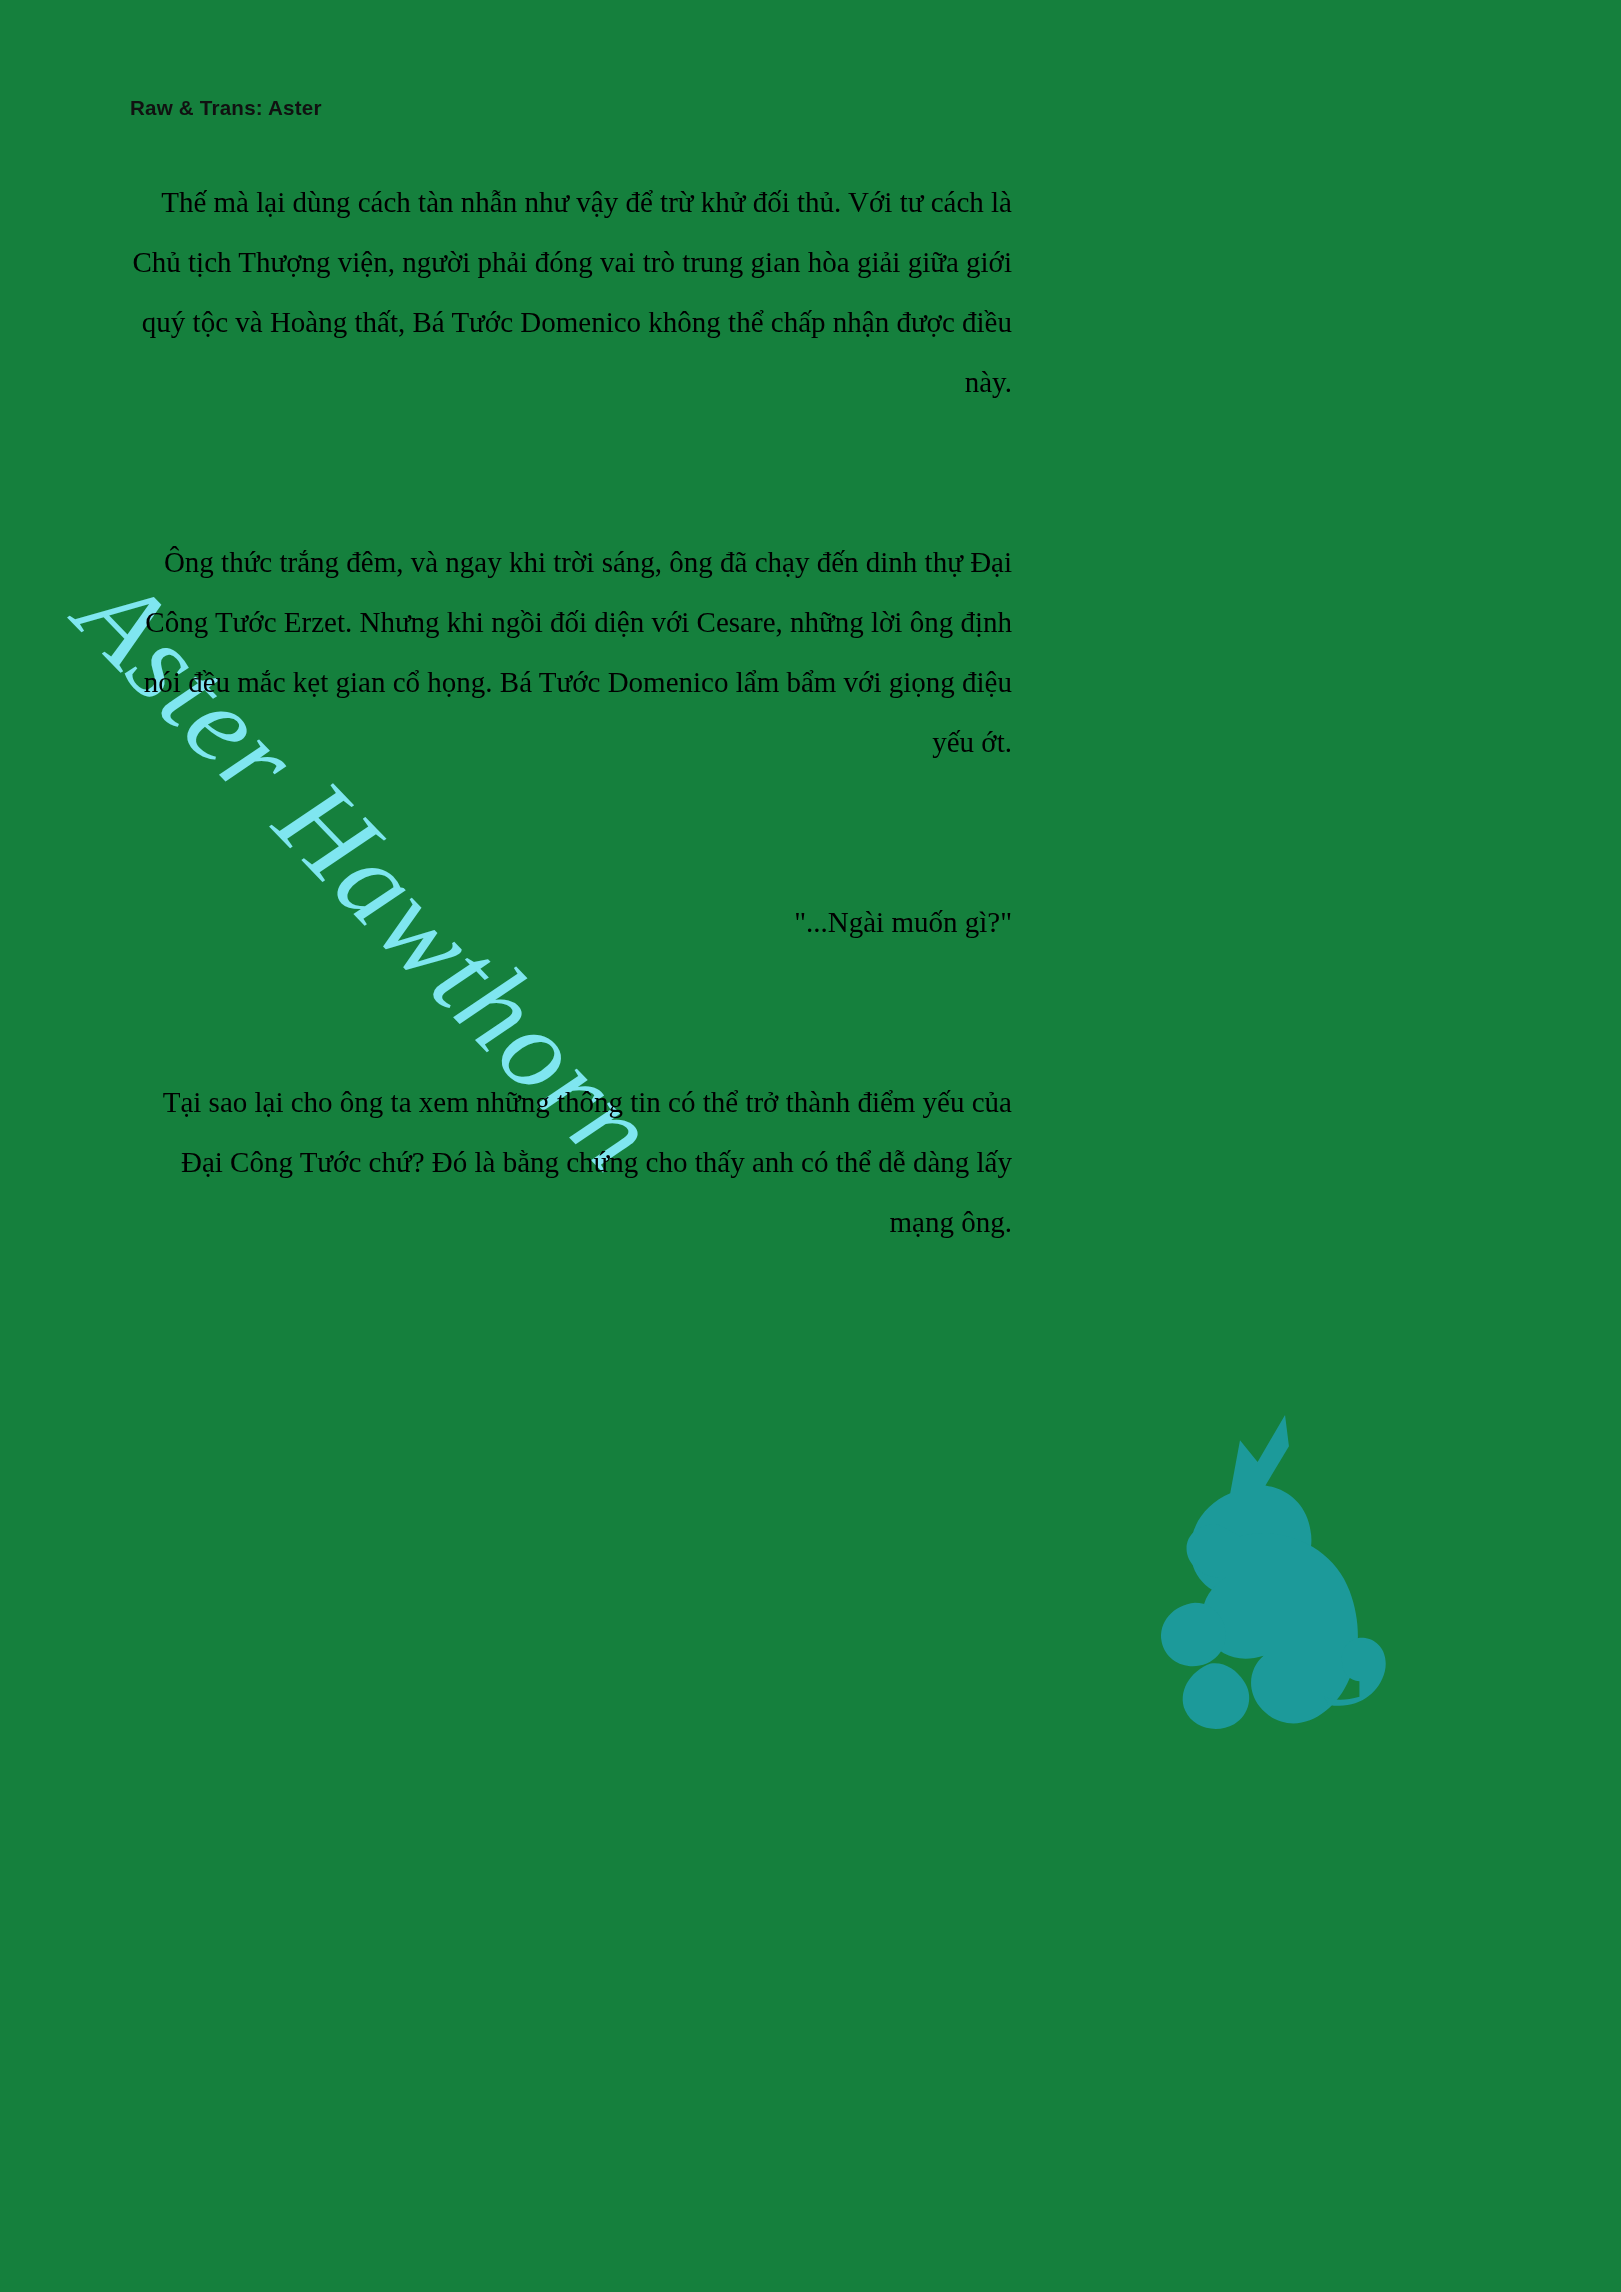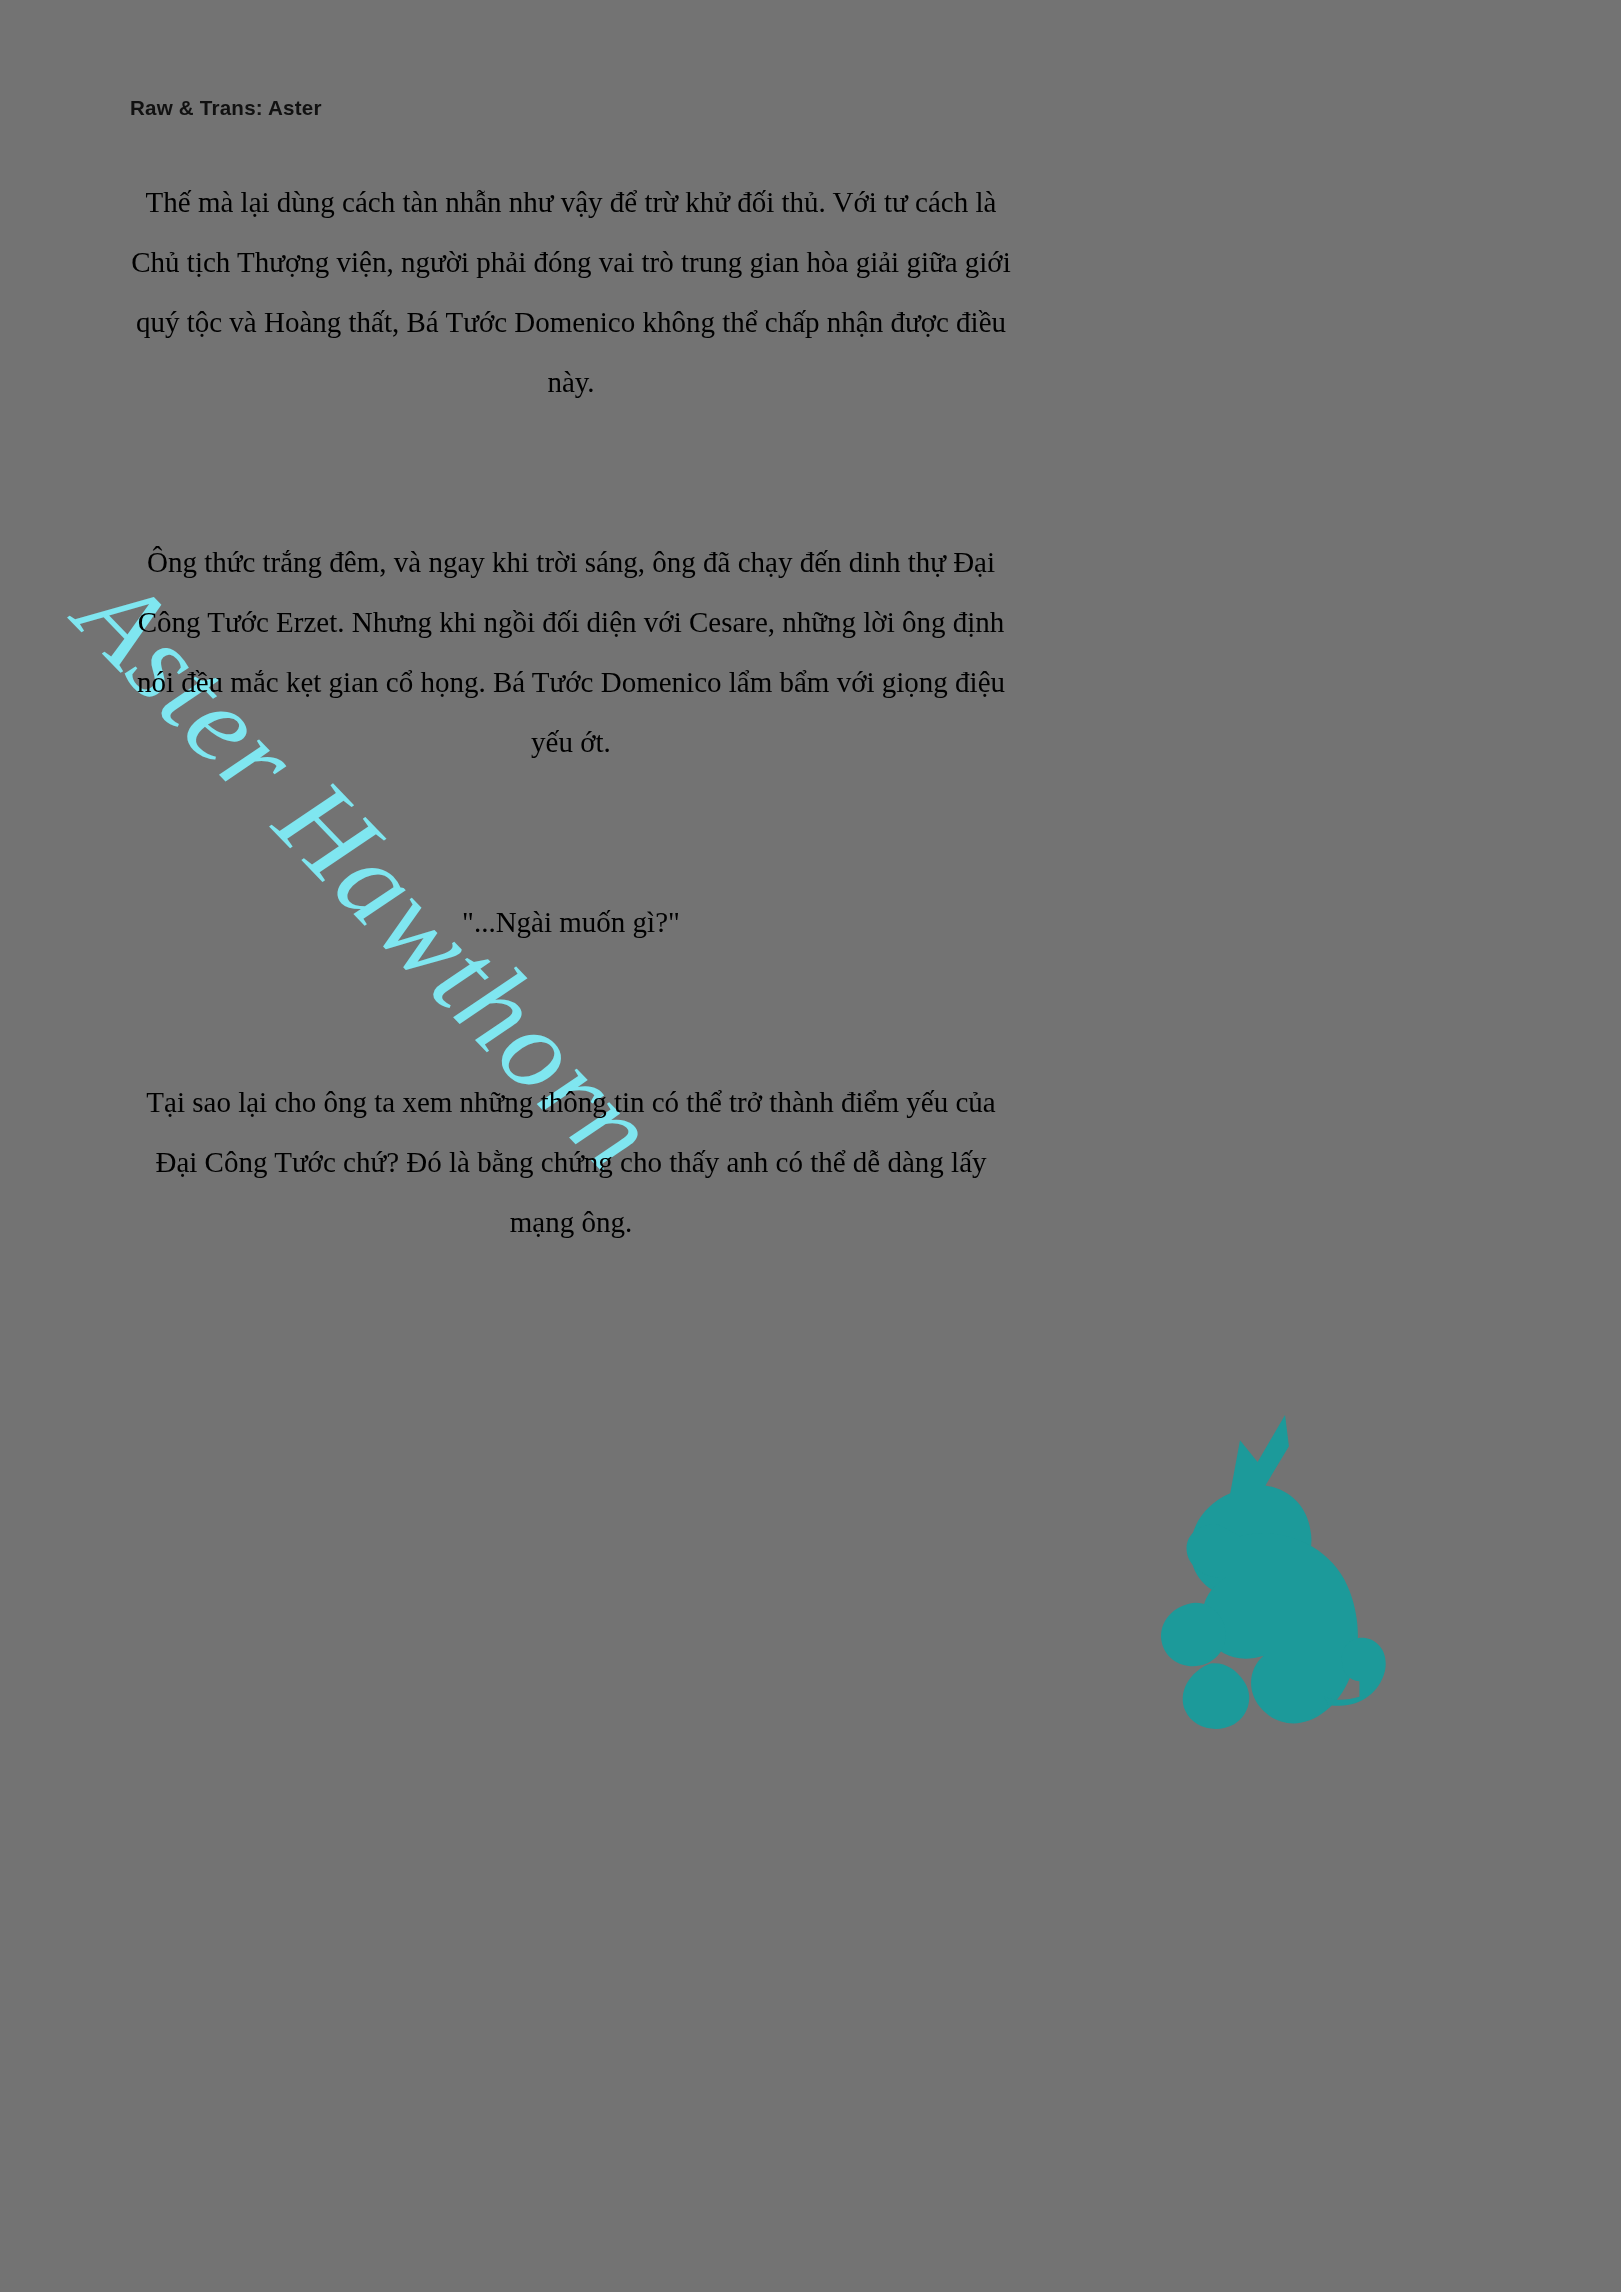--- a/index.html
+++ b/index.html
@@ -12,21 +12,21 @@
     height: 2293px;
     position: relative;
     overflow: hidden;
     font-family: "Liberation Serif", "DejaVu Serif", serif;
   }
 
   
   .page {
     position: absolute;
     inset: 0;
-    background: #737373;
+    background: #15803d;
     overflow: hidden;
   }
 
   
   .running-header {
     position: absolute;
     left: 130px;
     top: 96px;
     font-family: "Liberation Sans", "DejaVu Sans", sans-serif;
     font-size: 20.6px;
@@ -43,21 +43,21 @@
     top: 172px;
     width: 882px;
     z-index: 3;
   }
 
   .para {
     font-size: 29px;
     line-height: 60px;
     color: #000000;
     margin: 0 0 60px 0;
-    text-align: center;
+    text-align: right;
     font-weight: 400;
   }
   .para:last-child { margin-bottom: 0; }
 
   
   .gap-lg { margin-bottom: 120px; }
 
   
   .watermark {
     position: absolute;

